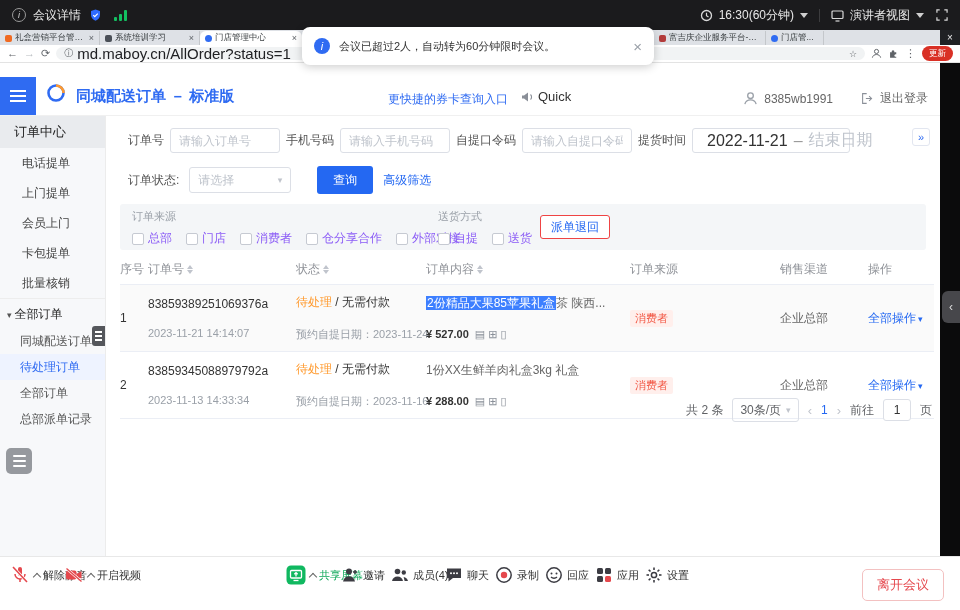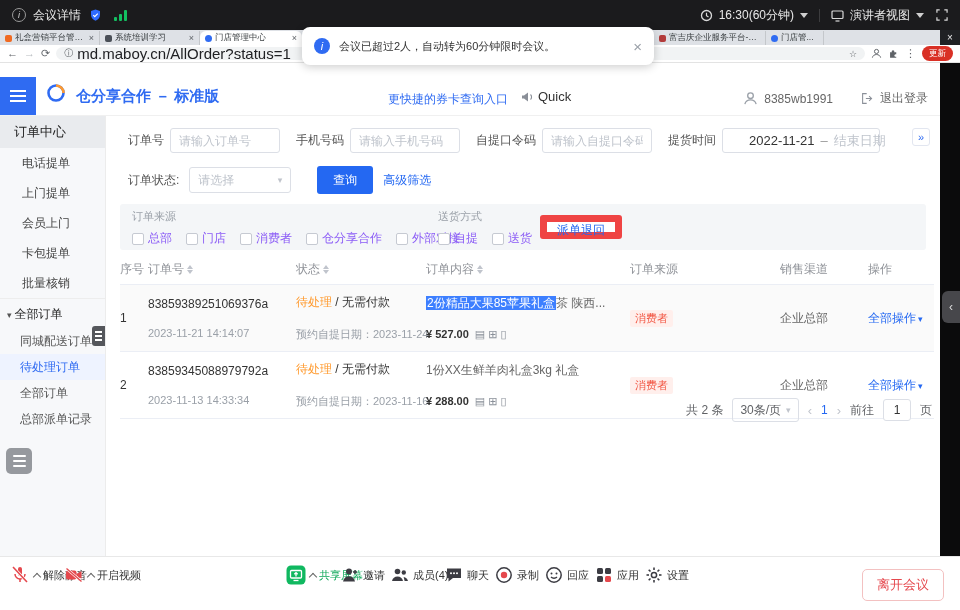--- a/index.html
+++ b/index.html
@@ -55,42 +55,42 @@
   .tri{font-size:9px;color:#555;margin-right:3px}
   .sb-sub{height:26px;line-height:26px;padding-left:20px;font-size:12px;color:#555;white-space:nowrap}
   .sb-sub.active{color:#2f6bf2;background:#eef3ff}
   .sb-edge{position:absolute;right:0;top:210px;width:13px;height:20px;background:#55575c;border-radius:3px 0 0 3px;display:flex;flex-direction:column;gap:2.5px;justify-content:center;align-items:center}
   .sb-edge i{width:7px;height:1.5px;background:#fff;display:block}
   .float-tool{position:absolute;left:6px;top:332px;width:26px;height:26px;background:#96999e;border-radius:5px;display:flex;flex-direction:column;gap:3px;justify-content:center;align-items:center}
   .float-tool i{width:13px;height:2px;background:#fff;border-radius:1px;display:block}
 
   .main{position:absolute;left:106px;top:53px;width:834px;height:440px;background:#fff}
   .fr1{position:absolute;left:22px;top:12px;display:flex;align-items:center;gap:6px;font-size:12px;color:#555;white-space:nowrap}
-  .fr1 .flb{margin-left:10px}
+  .fr1 .flb{margin-left:0}
   .fr1 .flb:first-child{margin-left:0}
   .fin{width:110px;height:25px;border:1px solid #dcdfe6;border-radius:3px;padding:0 8px;font-size:12px;color:#333;outline:none;background:#fff}
   .fin::placeholder{color:#bfc4cc}
-  .drange{display:flex;align-items:center;gap:6px;border:1px solid #dcdfe6;border-radius:3px;height:25px;padding:0 20px;font-size:13px;color:#333;width:158px}
+  .drange{display:flex;align-items:center;gap:6px;border:1px solid #dcdfe6;border-radius:3px;height:25px;padding:0 8px;font-size:16px;color:#333;width:158px}
   .dph{color:#bfc4cc}.dsep{color:#999}
   .collapse-box{position:absolute;right:10px;top:12px;width:18px;height:18px;border:1px solid #e2e6f0;border-radius:3px;color:#2f6bf2;font-size:11px;display:flex;align-items:center;justify-content:center;background:#fff}
   .fr2{position:absolute;left:22px;top:50px;display:flex;align-items:center;gap:10px;font-size:12px;color:#555}
   .fsel{width:102px;height:26px;border:1px solid #dcdfe6;border-radius:3px;display:flex;align-items:center;justify-content:space-between;padding:0 8px;font-size:12px;background:#fff}
   .fsel .phv{color:#bfc4cc}
   .sel-car{color:#c0c4cc;font-size:9px}
   .btn-primary{margin-left:16px;background:#2468f2;color:#fff;border:none;border-radius:3px;height:28px;padding:0 16px;font-size:12px}
   .adv{color:#2468f2;font-size:12px;text-decoration:none}
 
   .panel{position:absolute;left:14px;top:88px;width:806px;height:46px;background:#f4f6f8;border-radius:3px}
   .pnl-col{position:absolute;top:5px}
   .pnl-col.c1{left:12px}.pnl-col.c2{left:318px}
   .pnl-lb{font-size:11px;color:#9aa0a8}
   .pnl-row{display:flex;gap:14px;margin-top:6px}
   .cb{display:flex;align-items:center;gap:4px;font-size:12px;color:#8b5cf6;white-space:nowrap}
   .box{width:12px;height:12px;border:1px solid #c6cad2;border-radius:2px;background:#fff;display:inline-block}
-  .rtn-btn{position:absolute;left:420px;top:11px;border:7px solid #ef4444;color:#2468f2;background:#fff;font-size:12px;border-radius:3px;height:24px;padding:0 10px}
+  .rtn-btn{position:absolute;left:420px;top:11px;border:1px solid #ef4444;color:#2468f2;background:#fff;font-size:12px;border-radius:3px;height:24px;padding:0 10px}
 
   .tbl{position:absolute;left:14px;top:139px;width:814px;font-size:12px}
   .tr{display:grid;grid-template-columns:28px 148px 130px 204px 150px 88px 66px}
   .tr.hd{color:#909399;border-bottom:1px solid #ebeef5;height:30px;align-items:center}
   .tr.rb{border-bottom:1px solid #ebeef5;padding:9px 0;align-items:center}
   .tr.r1{background:#fafafa}
   .th{display:flex;align-items:center;gap:3px}
   .sorts{display:inline-flex;flex-direction:column;gap:1px}
   .sorts i{width:0;height:0;border-left:3.5px solid transparent;border-right:3.5px solid transparent;display:block}
   .sorts .up{border-bottom:4px solid #c0c4cc}
@@ -228,21 +228,21 @@
           <span></span>
           <span></span>
           <span></span>
         </div>
       <span class="logo">
         <svg width="20" height="20" viewBox="0 0 20 20">
             <circle cx="10" cy="10" r="7.5" fill="none" stroke="#2f6bf2" stroke-width="2.6"></circle>
             <path d="M10 2.5a7.5 7.5 0 0 1 7.5 7.5" fill="none" stroke="#ff9a2e" stroke-width="2.6"></path>
           </svg>
       </span>
-      <span class="ph-title">仓分享合作 － 标准版</span>
+      <span class="ph-title">同城配送订单 － 标准版</span>
       <a class="coupon" href="#">更快捷的券卡查询入口</a>
       <span class="quick">
         <svg width="14" height="14" viewBox="0 0 14 14">
             <path d="M2 5.5v3h2l4 3v-9l-4 3z" fill="#8a8f98"></path>
             <path d="M10.5 4.5c1.4 1.2 1.4 3.8 0 5" stroke="#8a8f98" stroke-width="1.1" fill="none"></path>
           </svg>
         <span>Quick</span>
       </span>
       <div class="ph-right">
         <svg width="15" height="15" viewBox="0 0 16 16">

